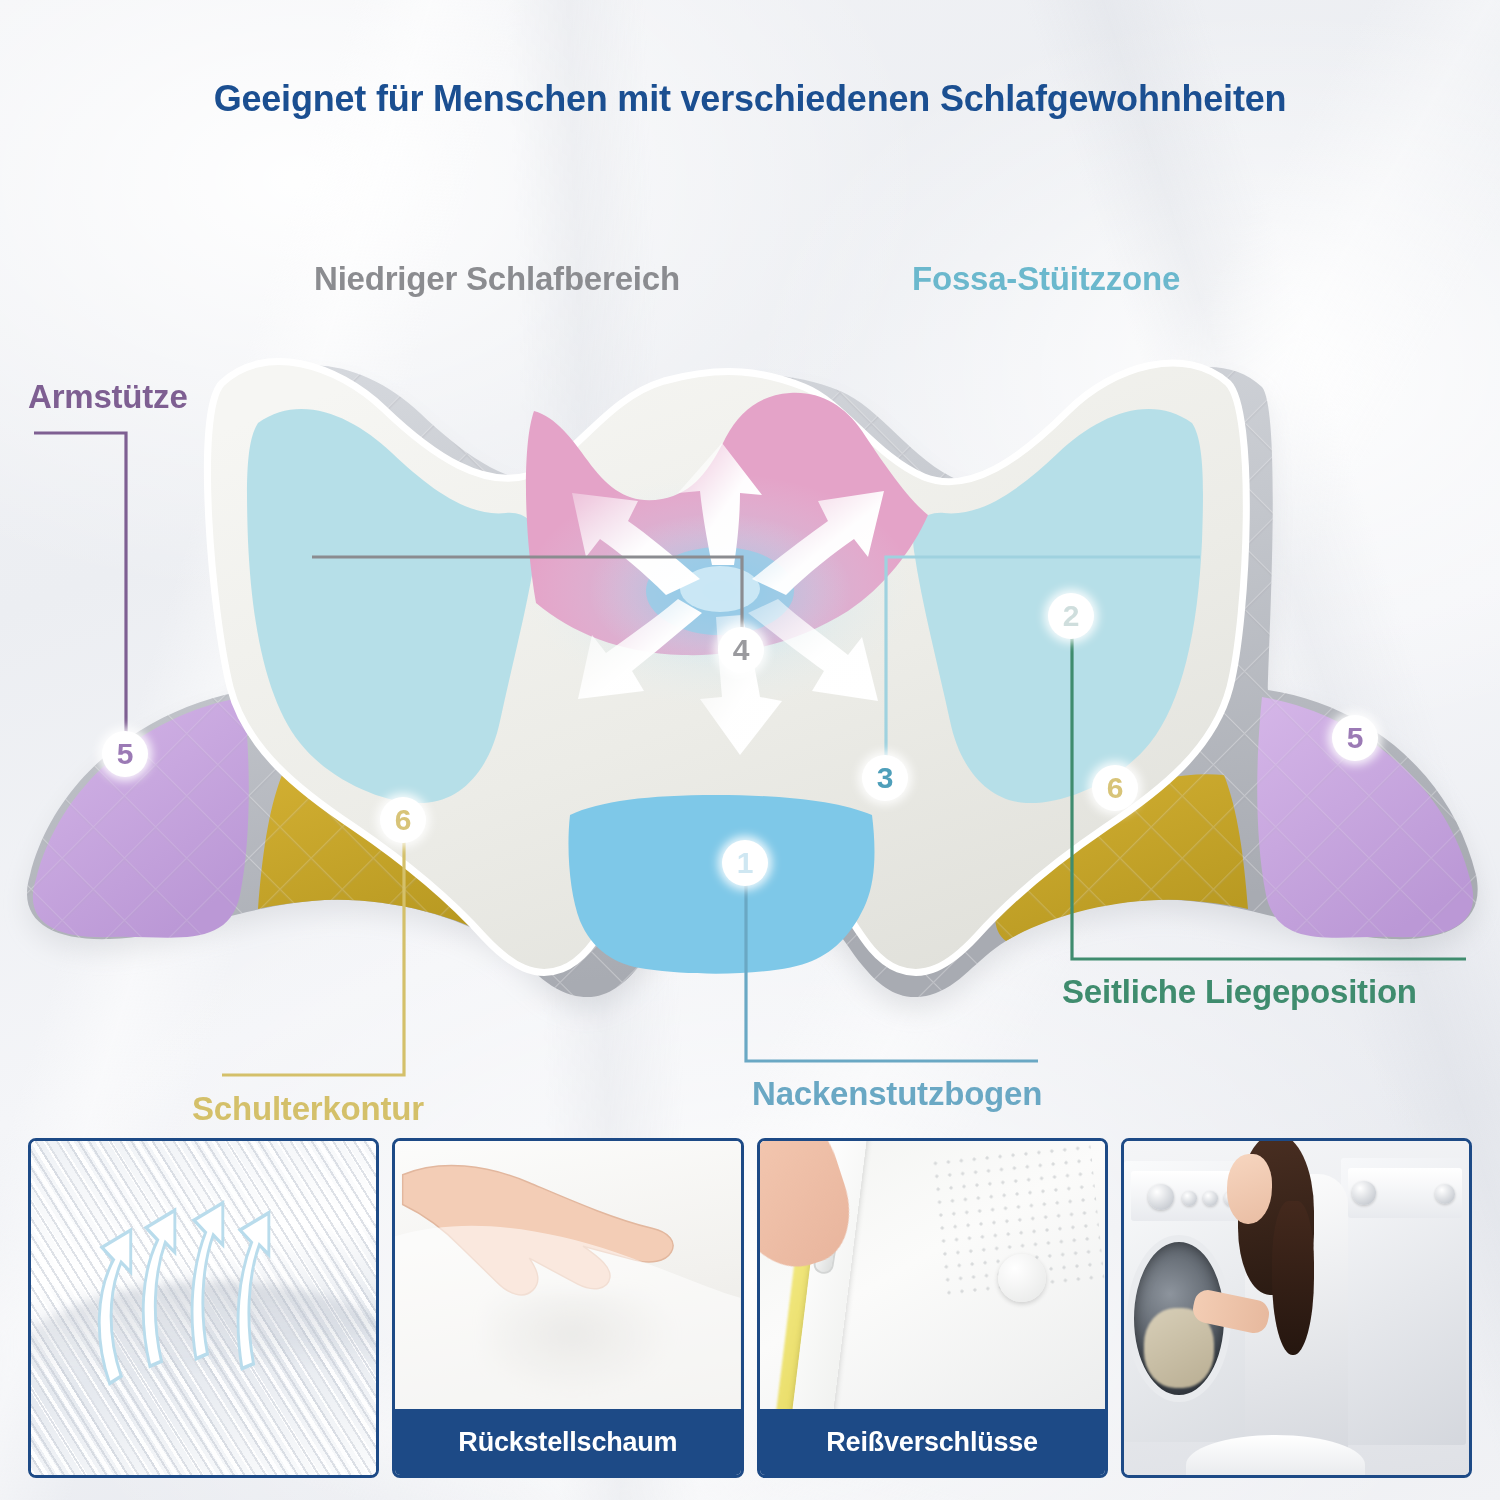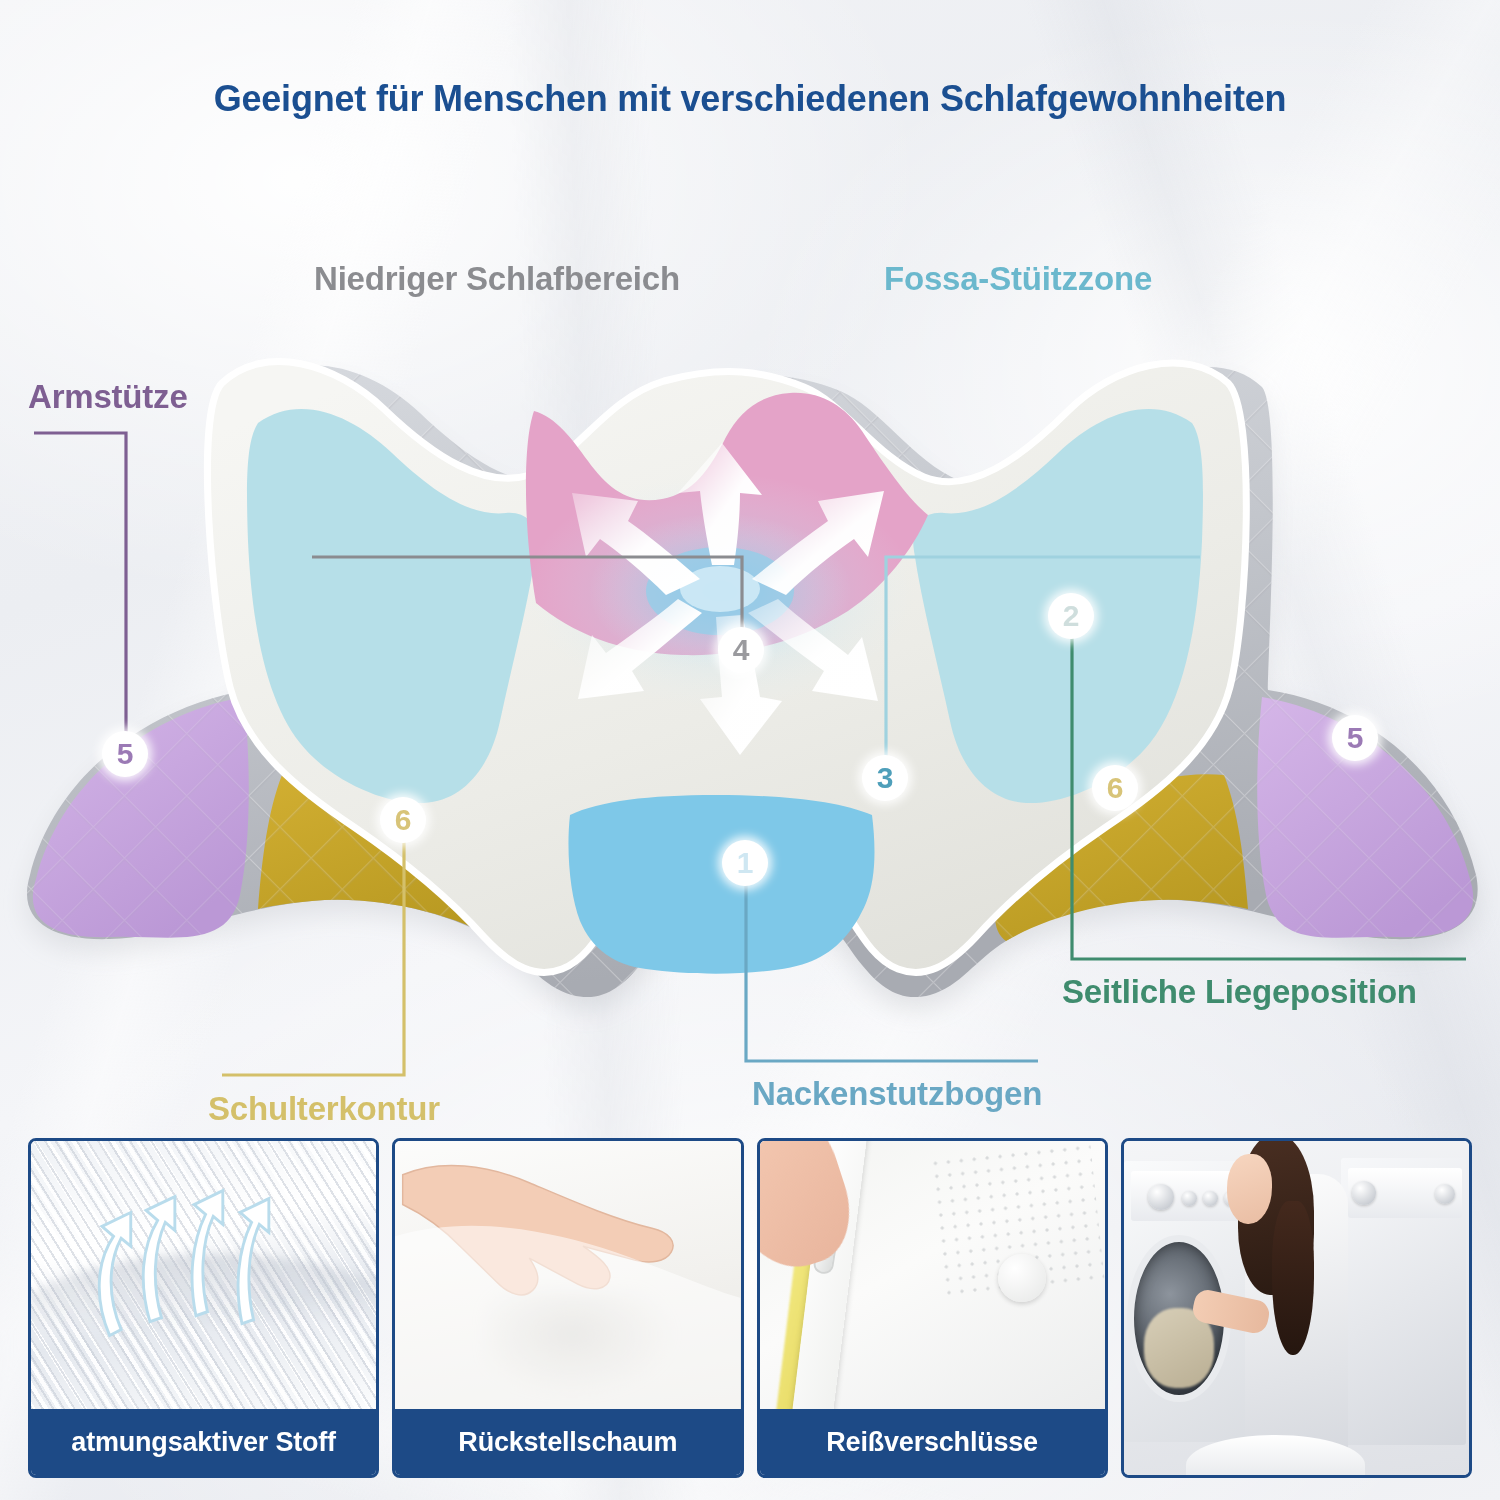--- a/index.html
+++ b/index.html
@@ -461,23 +461,23 @@
 
         <path d="M404 588 V840 H222" stroke="#d4c06a"></path>
 
         <path d="M746 632 V826 H1038" stroke="#6aa8c4"></path>
 
         <path d="M1072 384 V724 H1466" stroke="#3f8c6e"></path>
       </g>
     </svg>
 
     <div class="callout gray" style="left:314px;  top:25px;">Niedriger Schlafbereich</div>
-    <div class="callout cyan" style="left:884px;  top:25px;">Fossa-Stüitzzone</div>
+    <div class="callout cyan" style="left:912px;  top:25px;">Fossa-Stüitzzone</div>
     <div class="callout purple" style="left:28px;   top:143px;">Armstütze</div>
-    <div class="callout gold" style="left:208px;  top:855px;">Schulterkontur</div>
+    <div class="callout gold" style="left:192px;  top:855px;">Schulterkontur</div>
     <div class="callout blue" style="left:752px;  top:840px;">Nackenstutzbogen</div>
     <div class="callout green" style="left:1062px; top:738px;">Seitliche Liegeposition</div>
 
     <div class="badge b-blue" style="left:722px;  top:605px;">1</div>
     <div class="badge b-teal" style="left:1048px; top:358px;">2</div>
     <div class="badge b-cyan" style="left:862px;  top:520px;">3</div>
     <div class="badge b-gray" style="left:718px;  top:392px;">4</div>
     <div class="badge b-purple" style="left:102px;  top:496px;">5</div>
     <div class="badge b-purple" style="left:1332px; top:480px;">5</div>
     <div class="badge b-gold" style="left:380px;  top:562px;">6</div>
@@ -492,21 +492,20 @@
         <div class="ph1-fold"></div>
         <svg viewBox="0 0 360 270" preserveAspectRatio="none" style="position:absolute;inset:0;width:100%;height:100%;">
           <g fill="#ffffff" stroke="#b9dcec" stroke-width="3">
             <path d="M82 196 C 66 160, 68 122, 86 96 L 74 86 L 104 72 L 104 106 L 94 98 C 80 124, 80 158, 94 190 Z"></path>
             <path d="M124 182 C 112 142, 116 106, 132 80 L 120 70 L 150 56 L 150 90 L 140 82 C 128 108, 126 144, 136 178 Z"></path>
             <path d="M172 176 C 164 138, 168 102, 182 74 L 170 64 L 200 50 L 200 84 L 190 76 C 178 102, 176 138, 184 172 Z"></path>
             <path d="M220 184 C 212 146, 216 110, 230 82 L 218 72 L 248 58 L 248 92 L 238 84 C 226 110, 224 146, 232 180 Z"></path>
           </g>
         </svg>
       </div>
-      <div class="card-caption">atmungsaktiver Stoff</div>
     </div>
 
     <div class="card">
       <div class="card-photo">
         <div class="ph2"></div>
         <div class="ph2-imprint"></div>
         <svg viewBox="0 0 360 270" preserveAspectRatio="none" style="position:absolute;inset:0;width:100%;height:100%;">
           <g fill="#f3cdb6" stroke="#e2b79e" stroke-width="1.5">
             <path d="M8 34 C 48 18, 96 24, 140 42 C 184 60, 226 78, 268 88
                      C 286 92, 294 102, 288 112 C 282 122, 266 124, 250 120

